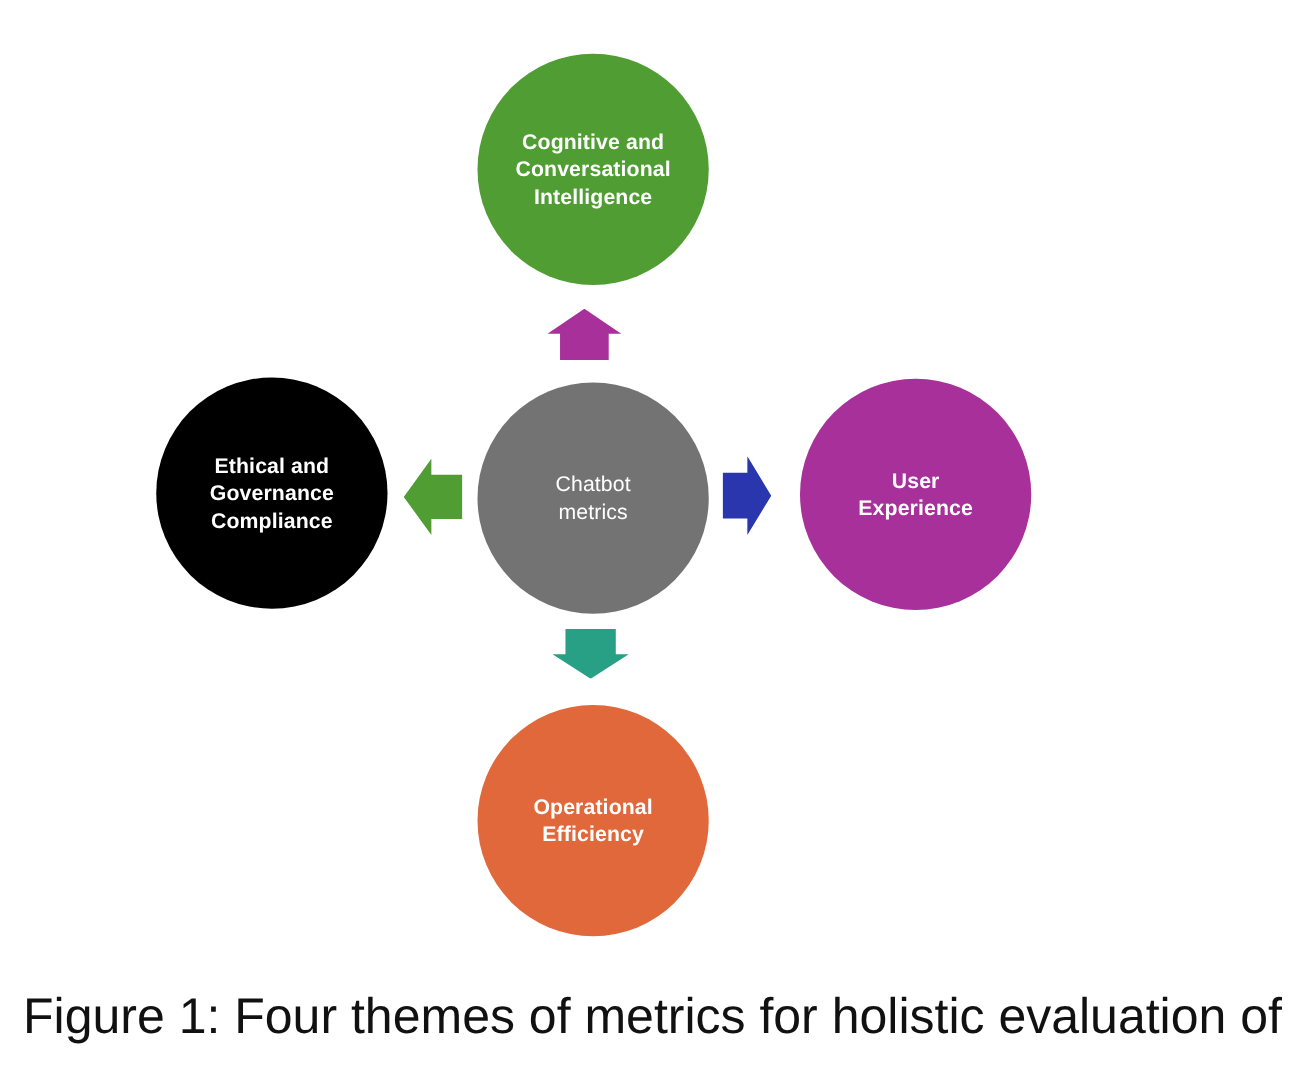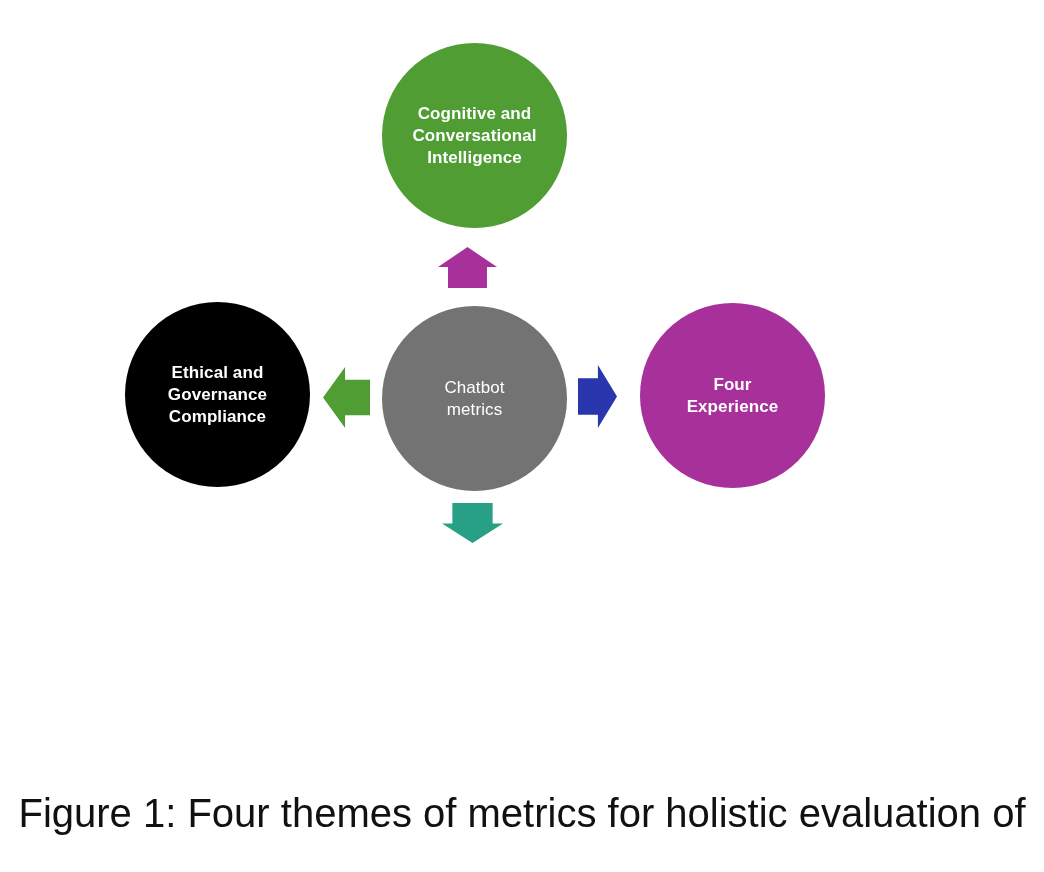--- a/index.html
+++ b/index.html
@@ -86,24 +86,28 @@
 Governance
 Compliance</span>
   </div>
 
   <div class="node center-node" style="background-color: #737373;">
     <span class="label">Chatbot
 metrics</span>
   </div>
 
   <div class="node right-node" style="background-color: rgb(168, 48, 154);">
-    <span class="label">Four
+    <span class="label">User
 Experience</span>
   </div>
 
+  <div class="node bottom-node" style="background-color: rgb(224, 104, 58);">
+    <span class="label">Operational
+Efficiency</span>
+  </div>
 
   <div class="arrow up" style="background-color: rgb(168, 48, 154);"></div>
   <div class="arrow left" style="background-color: rgb(79, 157, 51);"></div>
   <div class="arrow right" style="background-color: rgb(41, 54, 173);"></div>
   <div class="arrow down" style="background-color: rgb(39, 160, 133);"></div>
 
   <div class="caption">Figure 1: Four themes of metrics for holistic evaluation of Chatbots</div>
 
 </div>
 

